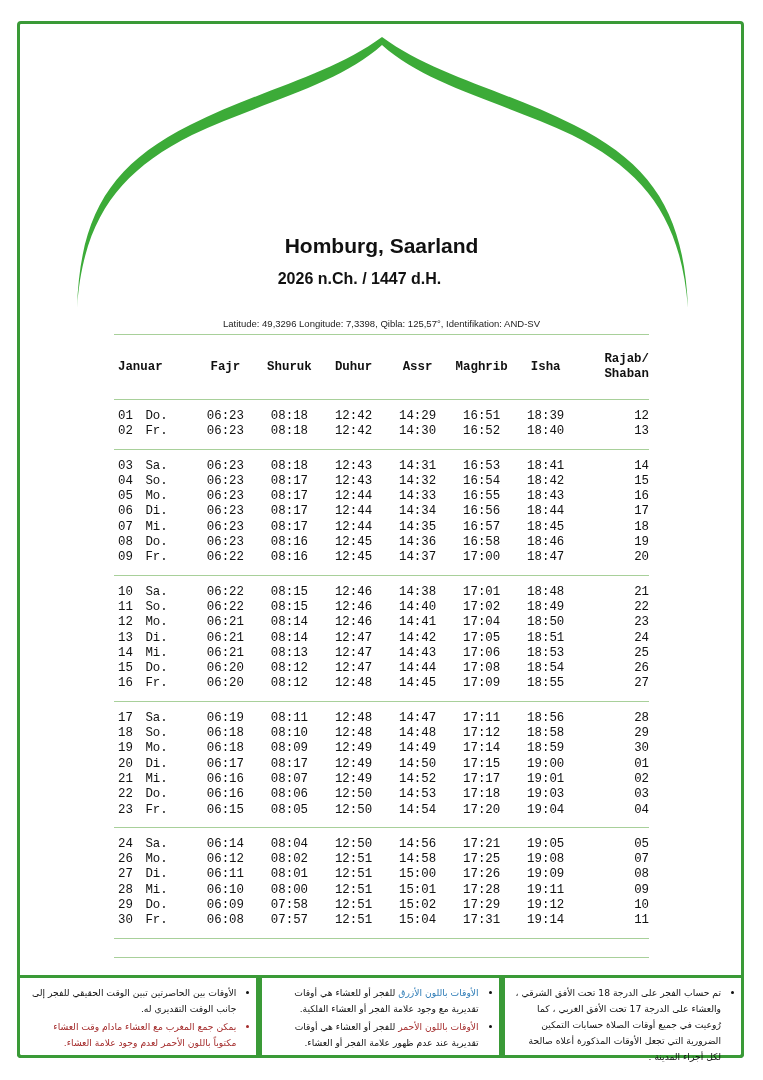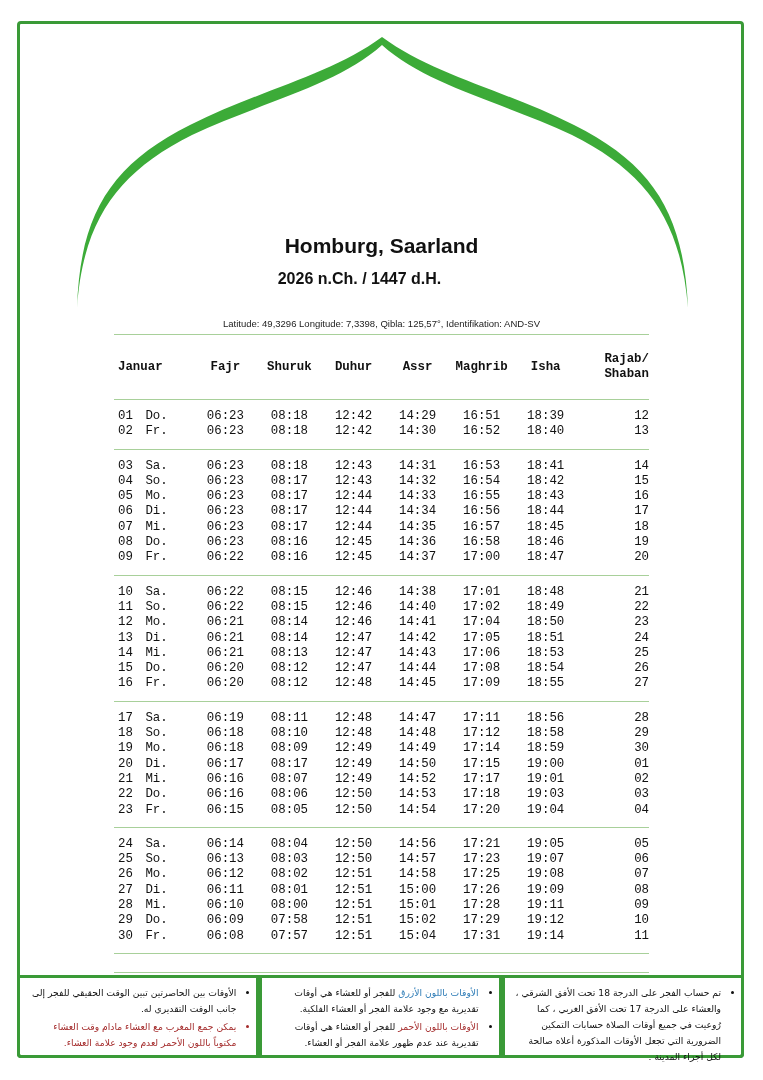--- a/index.html
+++ b/index.html
@@ -337,30 +337,20 @@
           <td class="c-day"><span class="dn">24</span> <span>Sa.</span></td>
           <td class="c-t">06:14</td>
           <td class="c-t">08:04</td>
           <td class="c-t">12:50</td>
           <td class="c-t">14:56</td>
           <td class="c-t">17:21</td>
           <td class="c-t">19:05</td>
           <td class="c-h">05</td>
         </tr>
         <tr>
-          <td class="c-day"><span class="dn">25</span> <span>So.</span></td>
-          <td class="c-t">06:13</td>
-          <td class="c-t">08:03</td>
-          <td class="c-t">12:50</td>
-          <td class="c-t">14:57</td>
-          <td class="c-t">17:23</td>
-          <td class="c-t">19:07</td>
-          <td class="c-h">06</td>
-        </tr>
-        <tr>
           <td class="c-day"><span class="dn">26</span> <span>Mo.</span></td>
           <td class="c-t">06:12</td>
           <td class="c-t">08:02</td>
           <td class="c-t">12:51</td>
           <td class="c-t">14:58</td>
           <td class="c-t">17:25</td>
           <td class="c-t">19:08</td>
           <td class="c-h">07</td>
         </tr>
         <tr>

